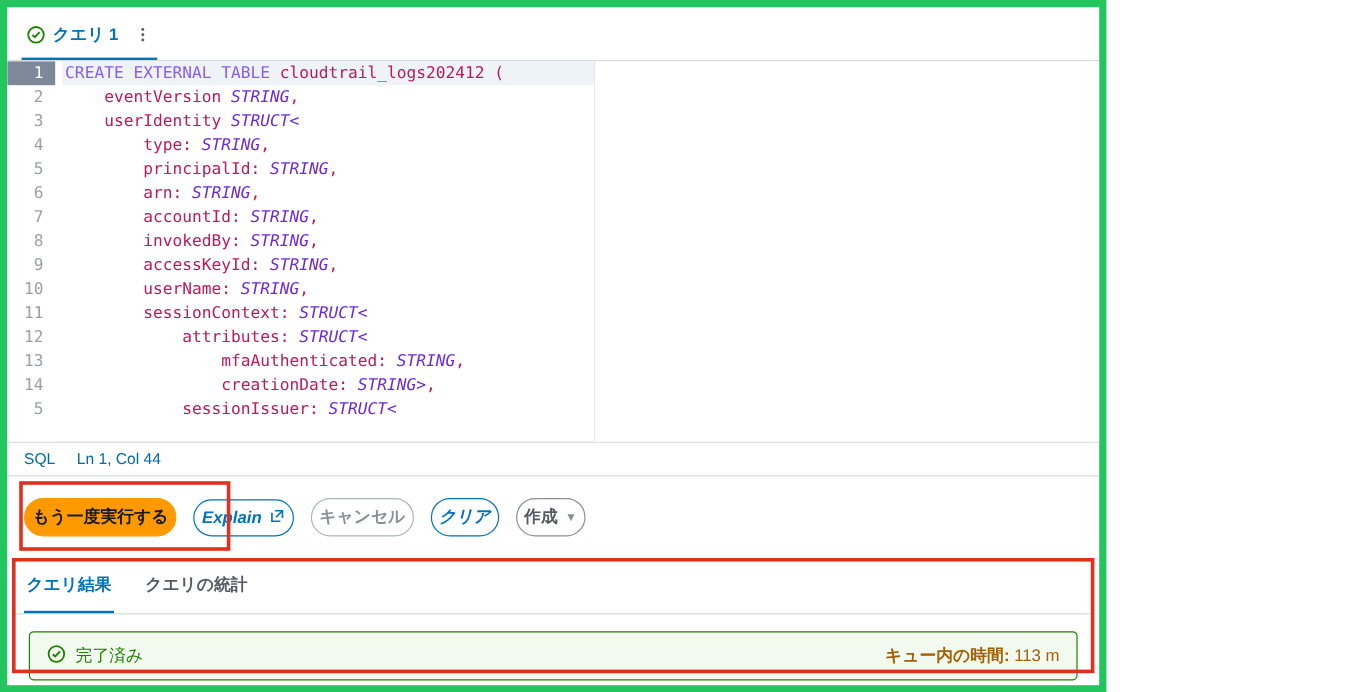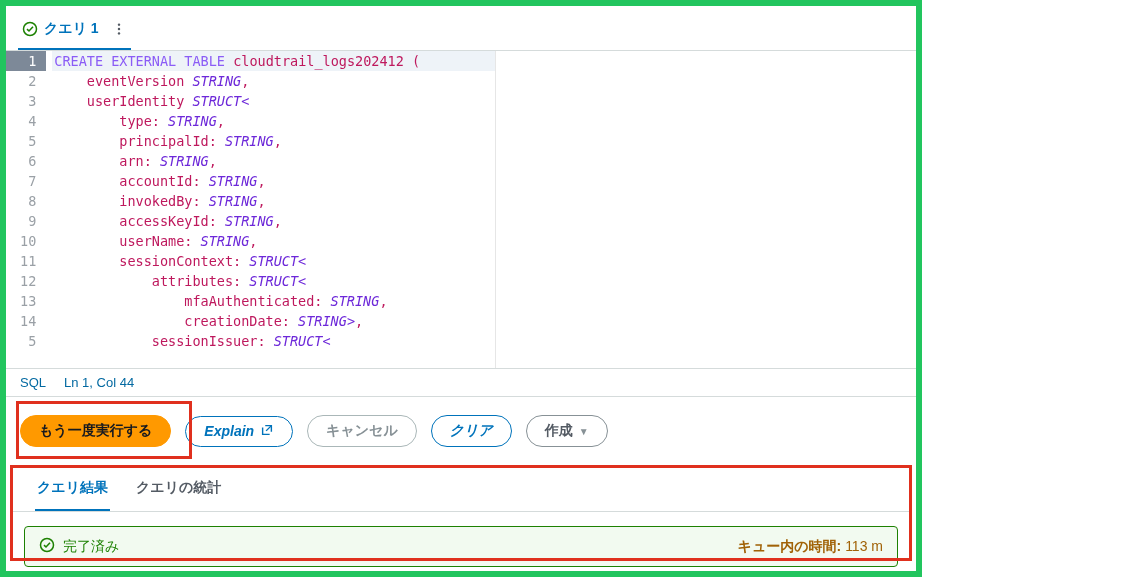--- a/index.html
+++ b/index.html
@@ -22,32 +22,32 @@
   .codecol .row.current { background: #eef3f8; }
   .codecol .row { padding-left: 2px; }
   .kw { color: #8b5cf6; }
   .type { color: #6d28d9; font-style: italic; }
   .plain { color: #be185d; }
   .side-blank { width: 420px; background: #fff; }
 
   .statusbar { display: flex; align-items: center; gap: 18px; padding: 6px 14px; color: #0369a1; border-bottom: 1px solid #d5dbdb; font-size: 13px; }
 
   .toolbar { display: flex; align-items: center; gap: 14px; padding: 18px 14px; position: relative; }
-  .btn { border-radius: 18px; padding: 6px 18px; font-weight: 700; font-size: 14px; cursor: pointer; display: inline-flex; align-items: center; gap: 6px; background: #fff; text-align: center; }
+  .btn { border-radius: 18px; padding: 6px 6px; font-weight: 700; font-size: 14px; cursor: pointer; display: inline-flex; align-items: center; gap: 6px; background: #fff; text-align: center; }
   .btn-run { background: #ff9900; border: 1px solid #ff9900; color: #16191f; }
   .btn-outline-blue { border: 1px solid #0073bb; color: #0073bb; font-style: italic; }
   .btn-outline-grey { border: 1px solid #aab7b8; color: #879196; cursor: default; }
   .btn-outline-grey2 { border: 1px solid #879196; color: #545b64; }
   .caret-down { font-size: 10px; color: #879196; }
   .highlight-run { position: absolute; border: 3px solid #e0301e; left: 10px; top: 4px; width: 176px; height: 58px; pointer-events: none; }
 
   .results { flex: 1; position: relative; padding: 0 4px 4px 4px; }
   .result-tabs { display: flex; gap: 24px; padding: 8px 10px 0 10px; border-bottom: 1px solid #d5dbdb; }
   .rtab { padding: 6px 2px 12px 2px; font-weight: 700; color: #545b64; border-bottom: 2px solid transparent; cursor: pointer; }
-  .rtab.active { color: #0073bb; border-bottom-color: #0073bb; margin-left: 15px; }
+  .rtab.active { color: #0073bb; border-bottom-color: #0073bb; }
   .status-box { margin: 14px 14px 0 14px; border: 1px solid #1d8102; border-radius: 4px; background: #f2faf0; padding: 10px 14px; display: flex; align-items: center; justify-content: space-between; }
   .status-left { display: flex; align-items: center; gap: 8px; color: #1d8102; }
   .status-right { color: #a16207; }
   .highlight-results { position: absolute; border: 3px solid #e0301e; left: 4px; right: 4px; top: 0; height: 96px; pointer-events: none; }
 
   .icon-ext { width: 14px; height: 14px; }
 </style>
 </head>
 <body>
 

